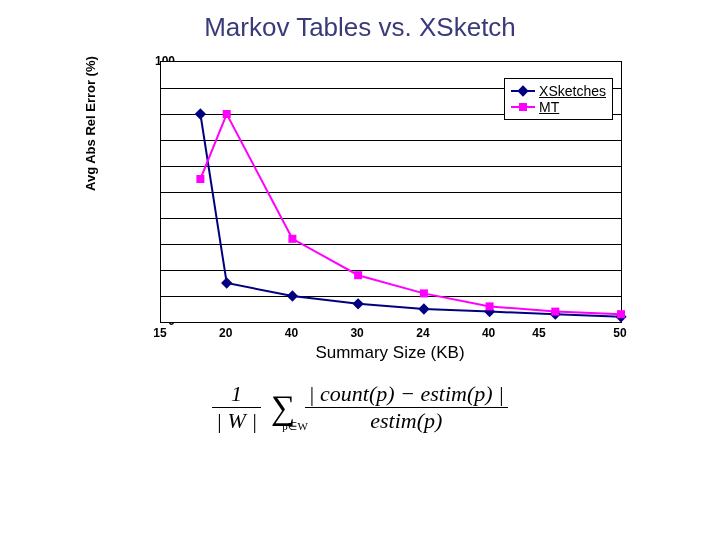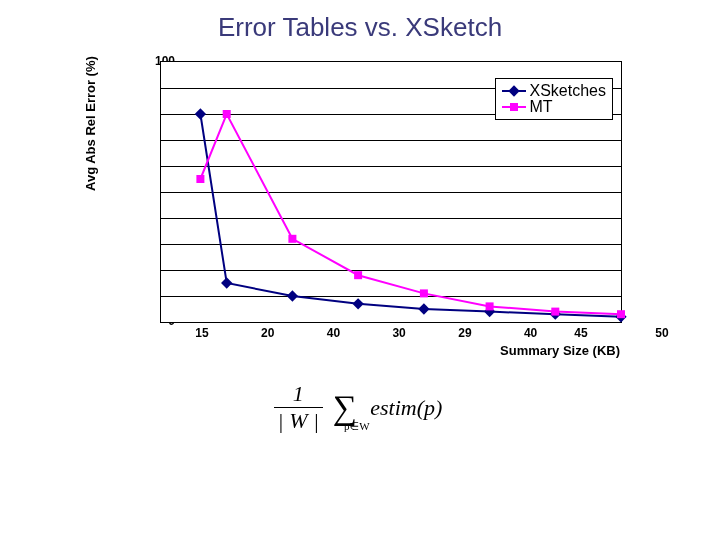--- a/index.html
+++ b/index.html
@@ -51,49 +51,49 @@
     font-size: 12px;
     font-weight: bold;
     transform: translateY(-50%);
   }
   .x-tick {
     position: absolute;
     top: 275px;
     font-size: 12px;
     font-weight: bold;
     transform: translateX(-50%);
-    margin-left: 42px;
   }
   .y-label {
     position: absolute;
     left: 10px;
     top: 140px;
     transform: translateY(-50%) rotate(-90deg);
     transform-origin: left center;
     font-size: 13px;
     font-weight: bold;
     white-space: nowrap;
   }
   .x-label {
     position: absolute;
     top: 292px;
     left: 80px;
     width: 460px;
-    text-align: right;
-    font-size: 13px;
-    font-weight: bold;
+    text-align: center;
+    font-size: 17px;
+    font-weight: normal;
   }
   .legend {
     position: absolute;
     top: 16px;
     right: 8px;
     background: #fff;
     border: 1px solid #000;
     padding: 4px 6px;
-    font-size: 16px;
+    font-size: 14px;
+    text-decoration: underline;
   }
   .legend-row {
     display: flex;
     align-items: center;
     gap: 4px;
     height: 16px;
   }
   .legend-line {
     position: relative;
     width: 24px;
@@ -156,21 +156,21 @@
     position: absolute;
     bottom: -6px;
     left: 100%;
     transform: translateX(-50%);
     white-space: nowrap;
   }
 </style>
 </head>
 <body>
 
-<div class="slide-title">Error Tables vs. XSketch</div>
+<div class="slide-title">Markov Tables vs. XSketch</div>
 
 <div class="chart-wrap">
 
   <div class="y-tick" style="top:10px">100</div>
   <div class="y-tick" style="top:36px">90</div>
   <div class="y-tick" style="top:62px">80</div>
   <div class="y-tick" style="top:88px">70</div>
   <div class="y-tick" style="top:114px">60</div>
   <div class="y-tick" style="top:140px">50</div>
   <div class="y-tick" style="top:166px">40</div>
@@ -234,30 +234,31 @@
           </span>
         <span>MT</span>
       </div>
     </div>
   </div>
 
   <div class="x-tick" style="left:80px">15</div>
   <div class="x-tick" style="left:145.7px">20</div>
   <div class="x-tick" style="left:211.4px">40</div>
   <div class="x-tick" style="left:277.1px">30</div>
-  <div class="x-tick" style="left:342.9px">29</div>
+  <div class="x-tick" style="left:342.9px">24</div>
   <div class="x-tick" style="left:408.6px">40</div>
   <div class="x-tick" style="left:459px">45</div>
   <div class="x-tick" style="left:540px">50</div>
 
   <div class="x-label">Summary Size (KB)</div>
 </div>
 
 <div class="equation">
   <span class="frac">
     <span class="num">1</span>
     <span class="den">| W |</span>
   </span>
   <span class="sigma">∑<span class="sub">p∈W</span></span>
   <span class="frac">
+    <span class="num">| count(p) − estim(p) |</span>
     <span class="den">estim(p)</span>
   </span>
 </div>
 
 </body></html>

